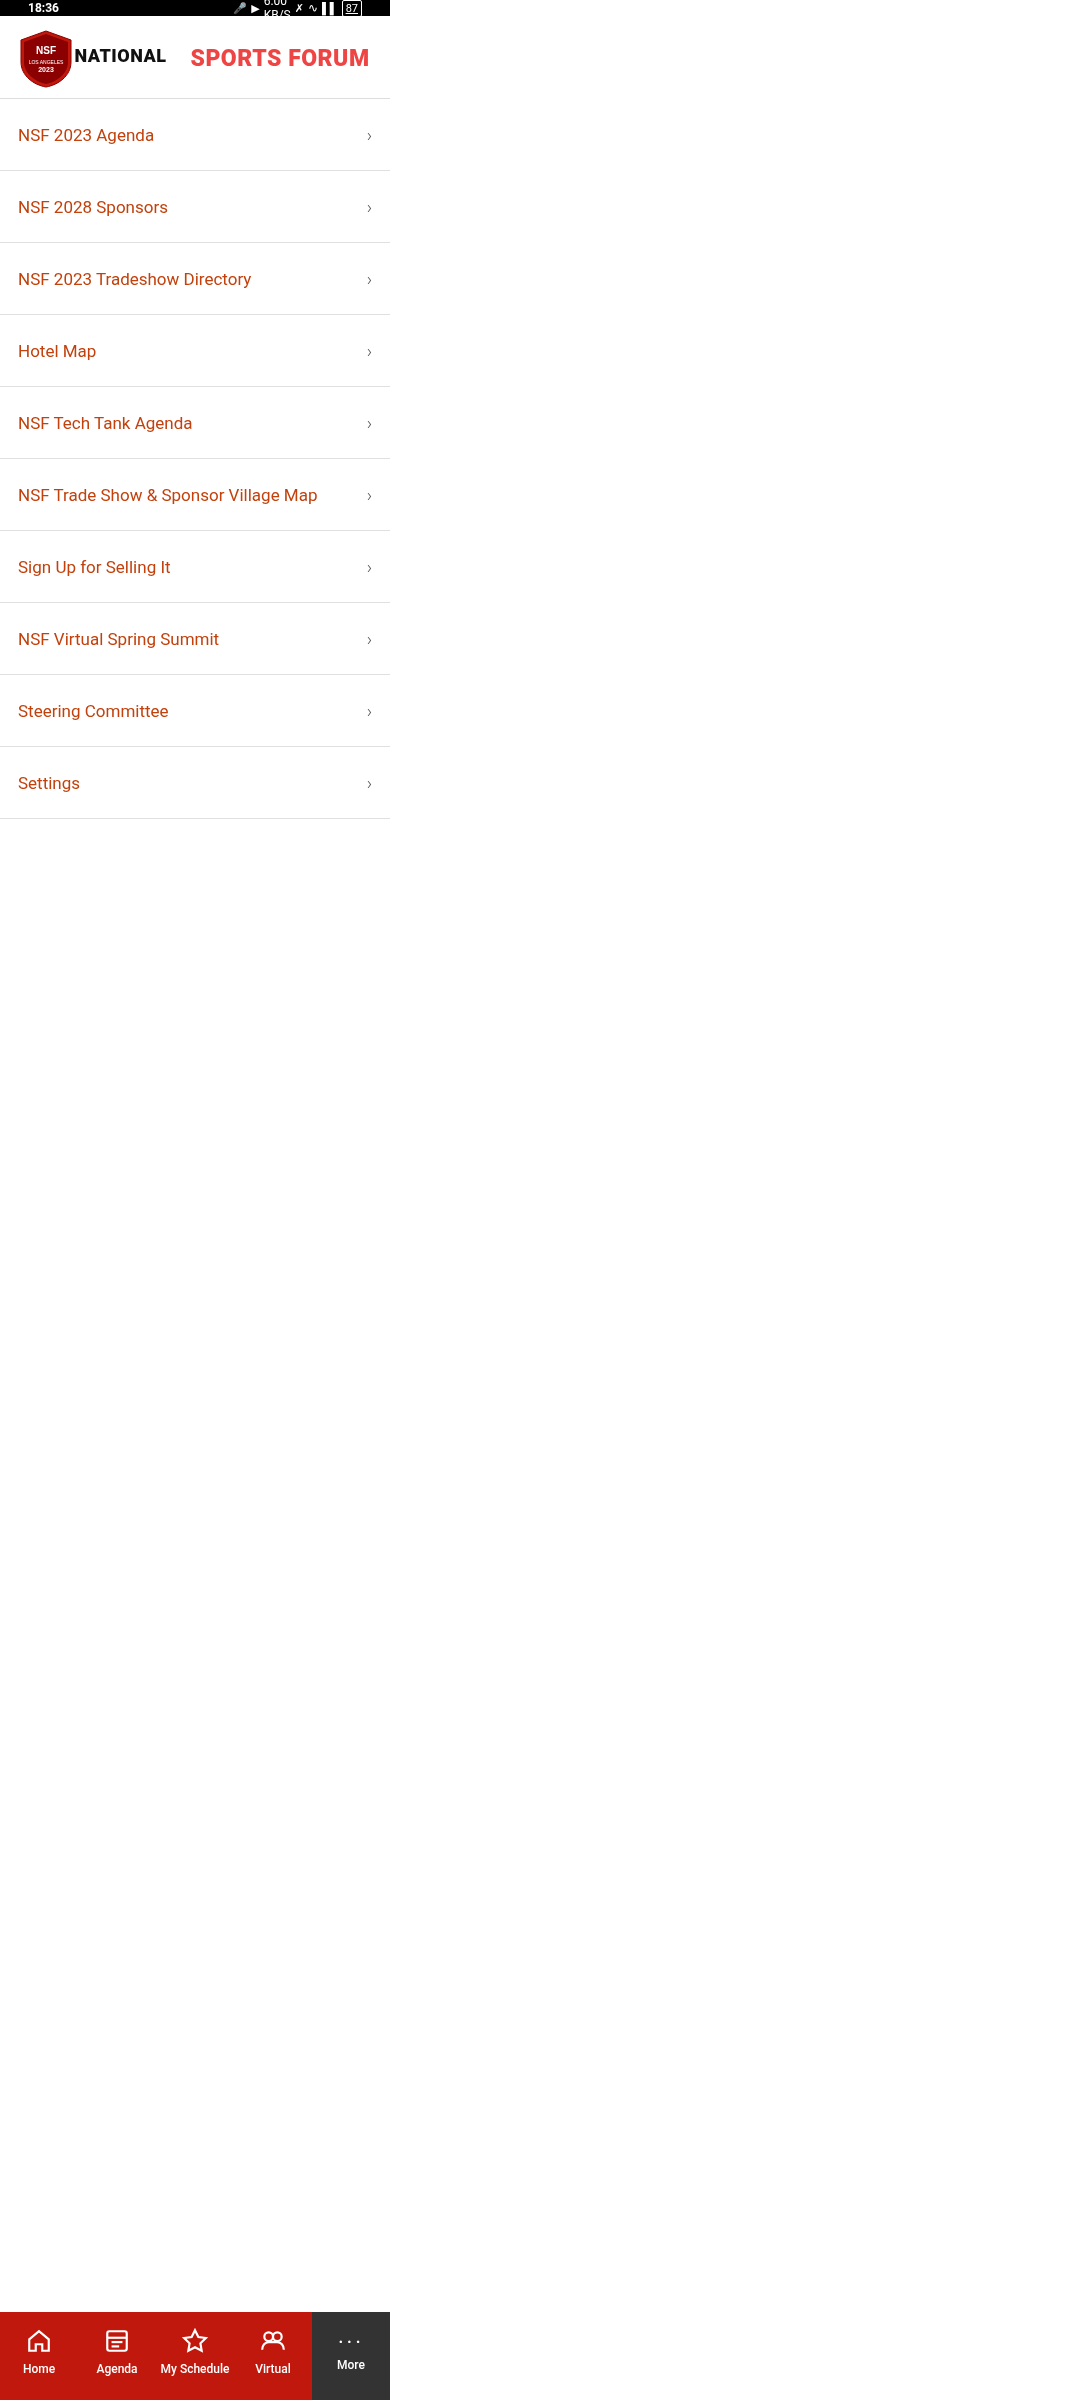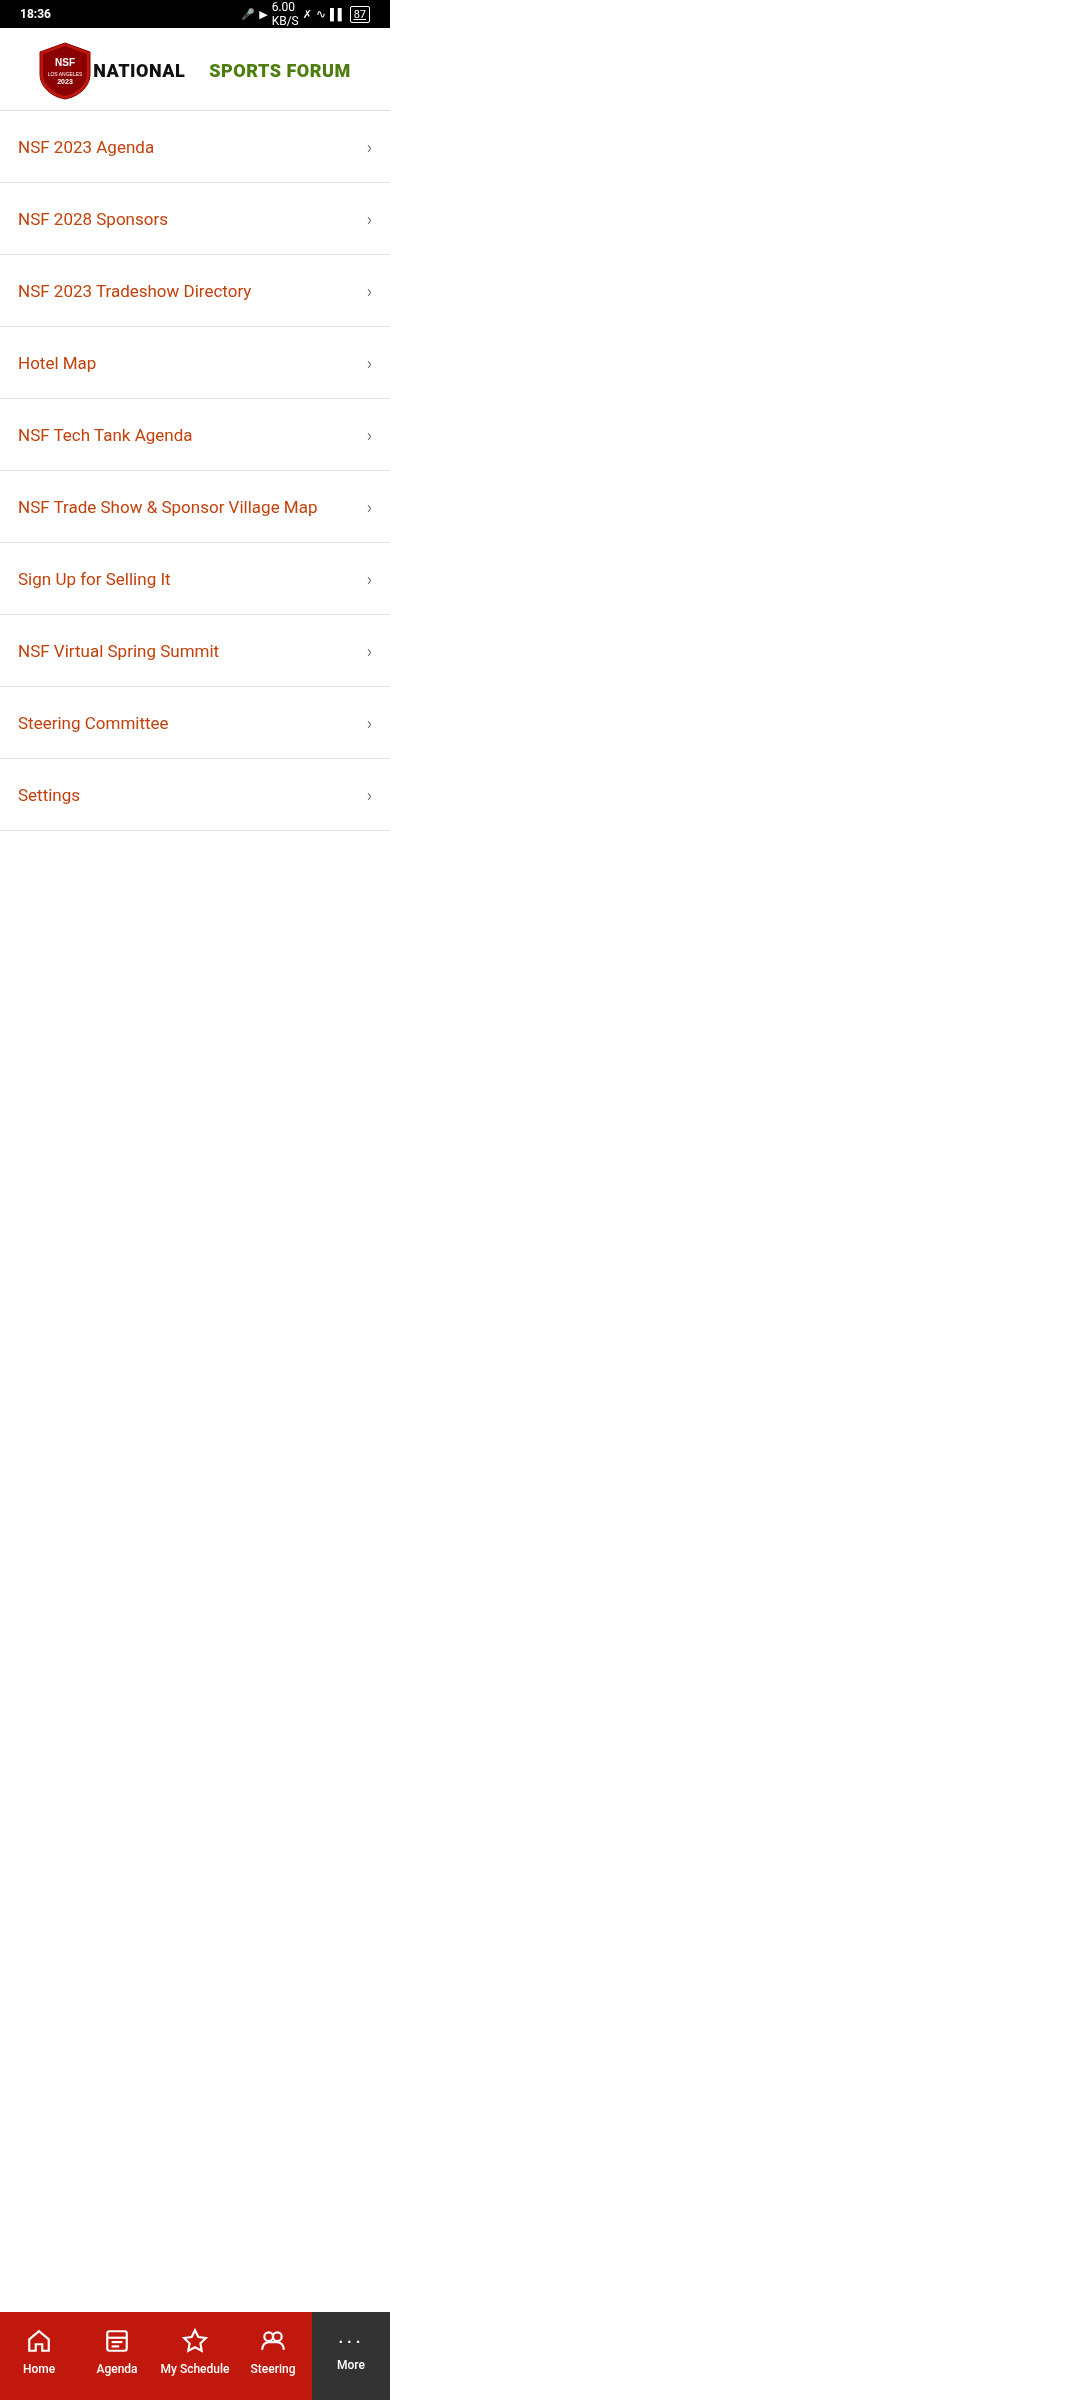--- a/index.html
+++ b/index.html
@@ -14,22 +14,22 @@
       position: relative;
     }
 
     
     .status-bar {
       background: #000000;
       color: #ffffff;
       display: flex;
       justify-content: space-between;
       align-items: center;
-      padding: 6px 20px;
-      height: 28px;
+      padding: 6px 28px;
+      height: 16px;
       font-size: 11px;
     }
     .status-left { font-weight: bold; font-size: 12px; }
     .status-right {
       display: flex;
       align-items: center;
       gap: 4px;
       font-size: 10px;
     }
     .battery-icon {
@@ -63,23 +63,23 @@
 
     .logo-national {
       font-size: 18px;
       font-weight: 900;
       color: #111;
       line-height: 1.1;
       letter-spacing: 0.5px;
     }
 
     .logo-sports-forum {
-      font-size: 18px;
+      font-size: 23px;
       font-weight: 900;
-      color: #4d7c0f;
+      color: #ef4444;
       line-height: 1.1;
       letter-spacing: 0.5px;
       margin-left: 24px;
     }
 
     
     .menu-list {
       list-style: none;
       width: 100%;
     }
@@ -257,19 +257,19 @@
           <polygon points="12 2 15.09 8.26 22 9.27 17 14.14 18.18 21.02 12 17.77 5.82 21.02 7 14.14 2 9.27 8.91 8.26 12 2"></polygon>
         </svg></span>
       <span class="nav-label">My Schedule</span>
     </div>
     <div class="nav-item">
       <span class="nav-icon"><svg width="26" height="26" viewBox="0 0 24 24" fill="none" stroke="#fff" stroke-width="2">
           <circle cx="8" cy="8" r="4"></circle>
           <circle cx="16" cy="8" r="4"></circle>
           <path d="M2 20c0-4 2.7-7 6-7h8c3.3 0 6 3 6 7"></path>
         </svg></span>
-      <span class="nav-label">Steering</span>
+      <span class="nav-label">Virtual</span>
     </div>
     <div class="nav-item more-tab">
       <span class="nav-icon"><span style="font-size:22px; letter-spacing:3px; color:#fff;">···</span></span>
       <span class="nav-label">More</span>
     </div>
   </nav>
 
 </body></html>

